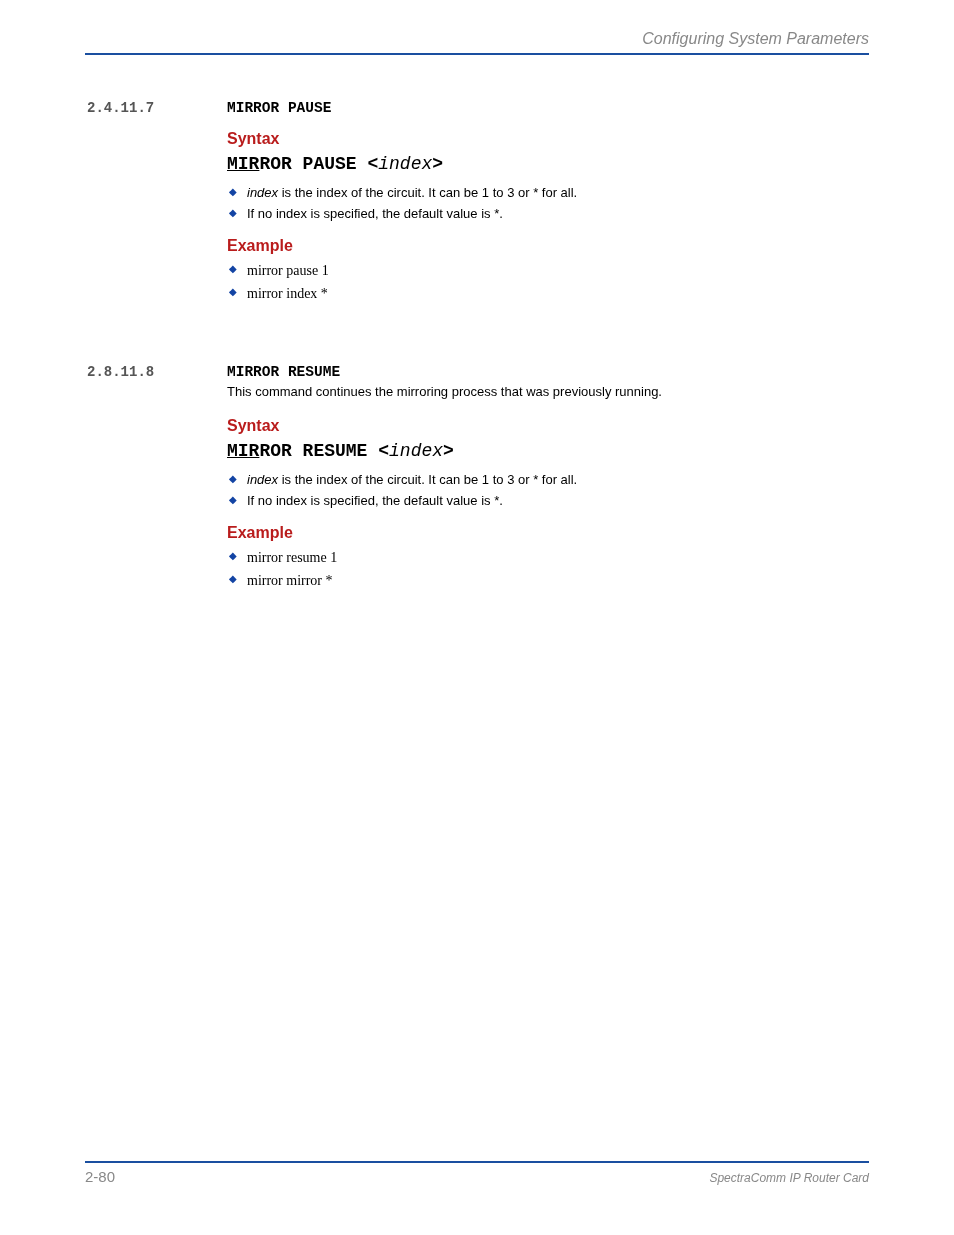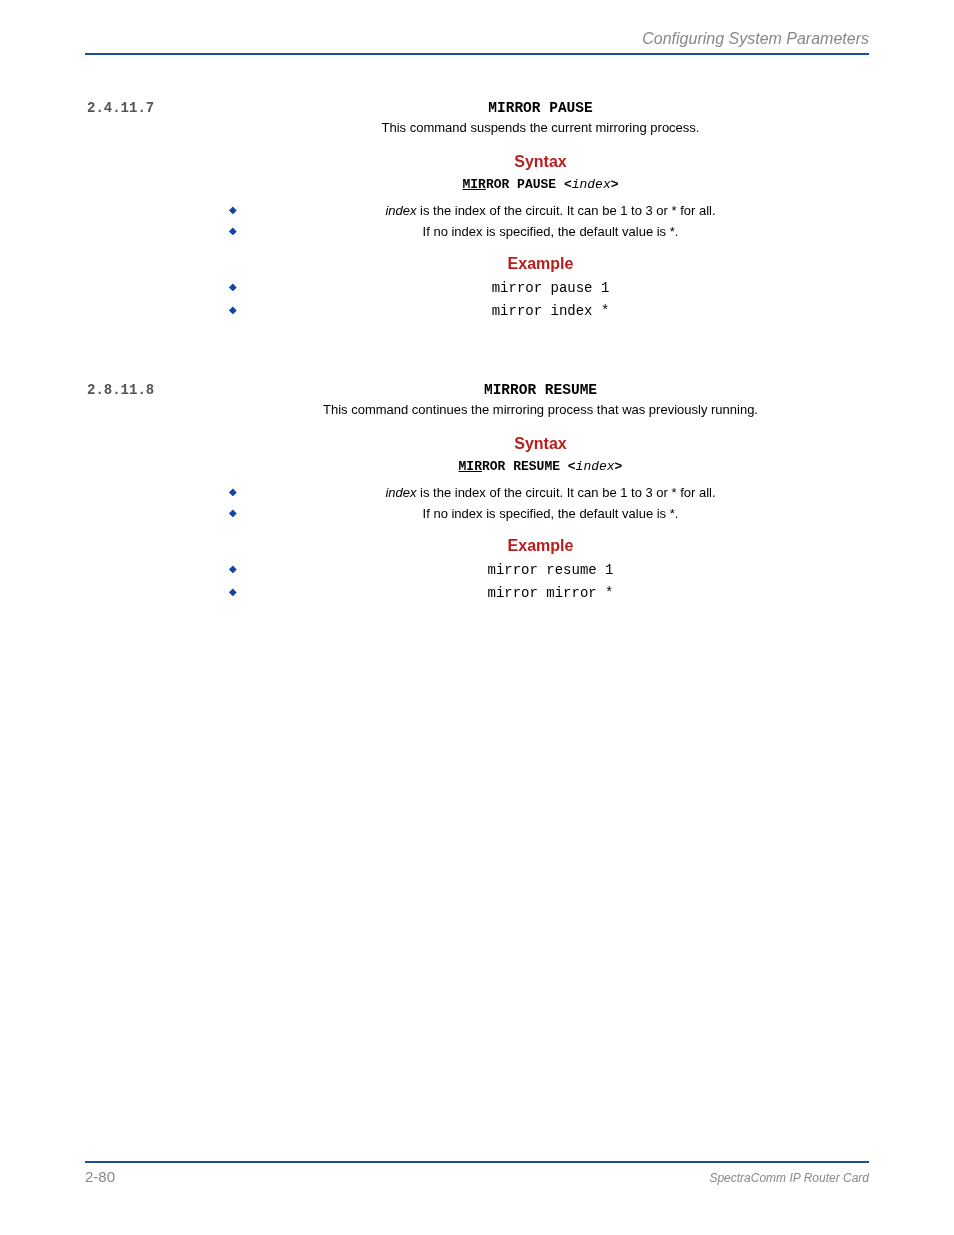--- a/index.html
+++ b/index.html
@@ -36,21 +36,20 @@
   }
   .section-num {
     position: absolute;
     left: -140px;
     font-weight: bold;
     font-size: 14px;
     color: #555;
   }
   .section {
     margin-bottom: 60px;
-    text-align: center;
   }
   .section-head {
     font-family: "Courier New", Courier, monospace;
     font-weight: bold;
     font-size: 14.5px;
     margin-bottom: 4px;
     position: relative;
   }
   .section-desc {
     font-size: 13px;
@@ -58,21 +57,21 @@
   }
   .subhead {
     font-weight: bold;
     font-size: 16px;
     margin: 14px 0 6px 0;
     color: #b91c1c;
   }
   .syntax-line {
     font-family: "Courier New", Courier, monospace;
     font-weight: bold;
-    font-size: 13px;
+    font-size: 18px;
     margin-bottom: 10px;
   }
   .underline {
     text-decoration: underline;
   }
   .param-italic {
     font-style: italic;
     font-weight: normal;
   }
   ul.diamond {
@@ -89,21 +88,21 @@
   }
   ul.diamond li::before {
     content: "◆";
     position: absolute;
     left: 2px;
     top: 1px;
     color: #1344a4;
     font-size: 10px;
   }
   .mono {
-    font-family: Liberation Mono, monospace;
+    font-family: Liberation Serif, serif;
     font-size: 14px;
   }
   .italic {
     font-style: italic;
   }
   .bottom-rule {
     position: absolute;
     bottom: 72px;
     left: 85px;
     right: 85px;
@@ -131,21 +130,20 @@
 <div class="header-area">Configuring System Parameters</div>
 <div class="top-rule"></div>
 
 <div class="content">
 
   <div class="section">
     <div class="section-head">
       <span class="section-num">2.4.11.7</span>
       <span>MIRROR PAUSE</span>
     </div>
-    <div class="section-desc">This command suspends the current mirroring process.</div>
 
     <div class="subhead">Syntax</div>
     <div class="syntax-line">
       <span class="underline">MIR</span><span>ROR PAUSE &lt;</span><span class="param-italic">index</span><span>&gt;</span>
     </div>
     <ul class="diamond">
       <li><span class="italic">index</span><span> is the index of the circuit. It can be 1 to 3 or * for all.</span></li>
       <li><span>If no index is specified, the default value is *.</span></li>
     </ul>
 

